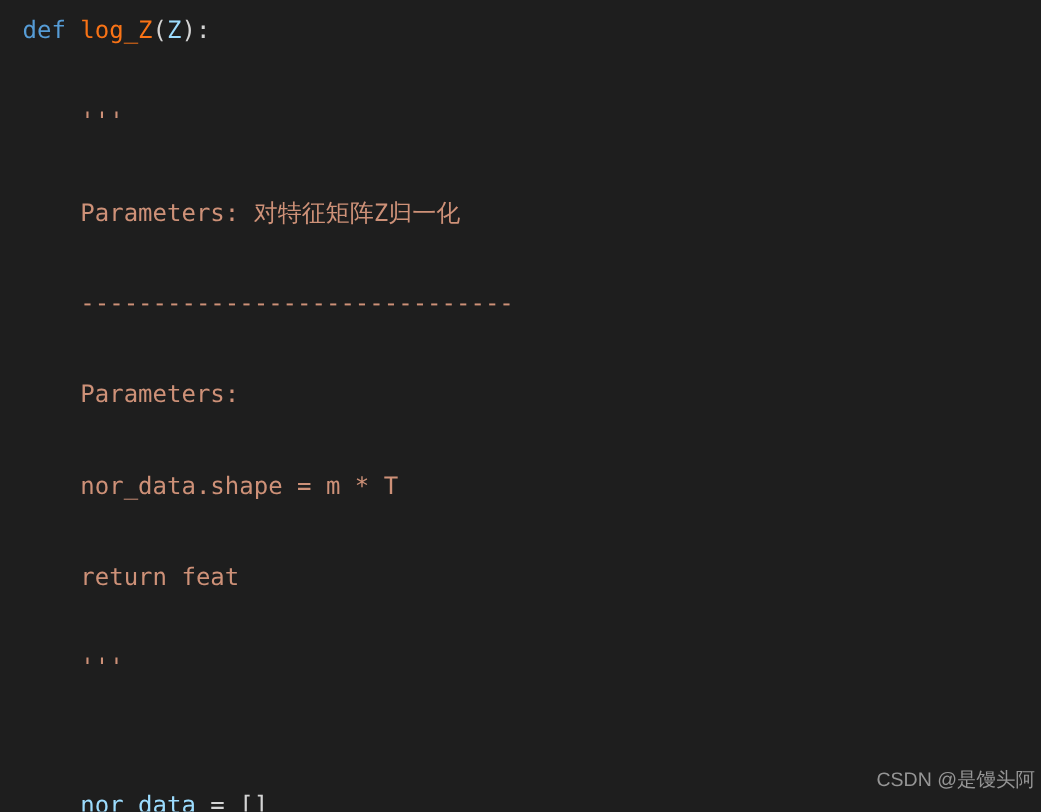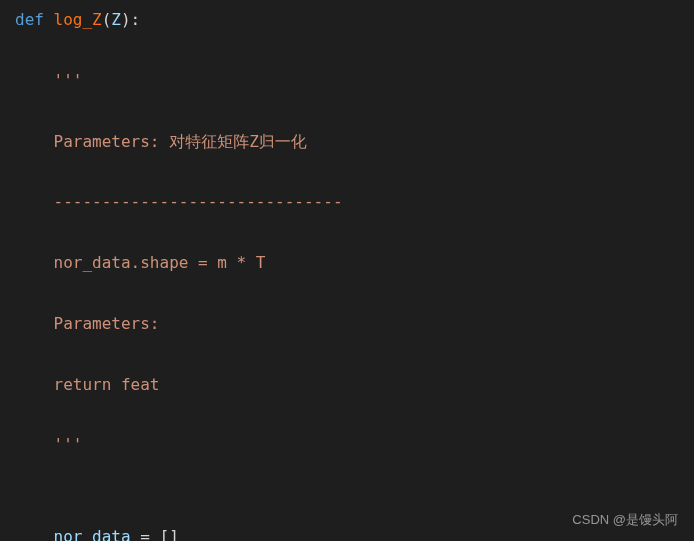--- a/index.html
+++ b/index.html
@@ -25,37 +25,37 @@
     }
     .kw-def { color: #569cd6; margin-top: 13px; }
     .fn-name { color: #f97316; }
     .punct { color: #d4d4d4; }
     .param { color: #9cdcfe; }
     .var-name { color: #9cdcfe; }
     .string { color: #ce9178; }
     .watermark {
       position: absolute;
       bottom: 8px;
-      right: 16px;
+      right: 4px;
       color: #aaa;
       font-size: 13px;
       font-family: sans-serif;
       opacity: 0.85;
     }
     pre { margin: 0; }
   </style>
 </head>
 <body>
 
 <pre><span class="code-line"><span class="kw-def">def </span><span class="fn-name">log_Z</span><span class="punct">(</span><span class="param">Z</span><span class="punct">):</span></span>
 <span class="code-line string">    '''</span>
 <span class="code-line string">    Parameters: 对特征矩阵Z归一化</span>
 <span class="code-line string">    ------------------------------</span>
+<span class="code-line string">    Parameters:</span>
 <span class="code-line string">    nor_data.shape = m * T</span>
-<span class="code-line string">    Parameters:</span>
 <span class="code-line string">    return feat</span>
 <span class="code-line string">    '''</span>
 <span class="code-line"></span>
 <span class="code-line"><span>    </span><span class="var-name">nor_data</span><span class="punct"> = []</span></span>
 
 
 
 
 <span class="code-line"></span>
 

